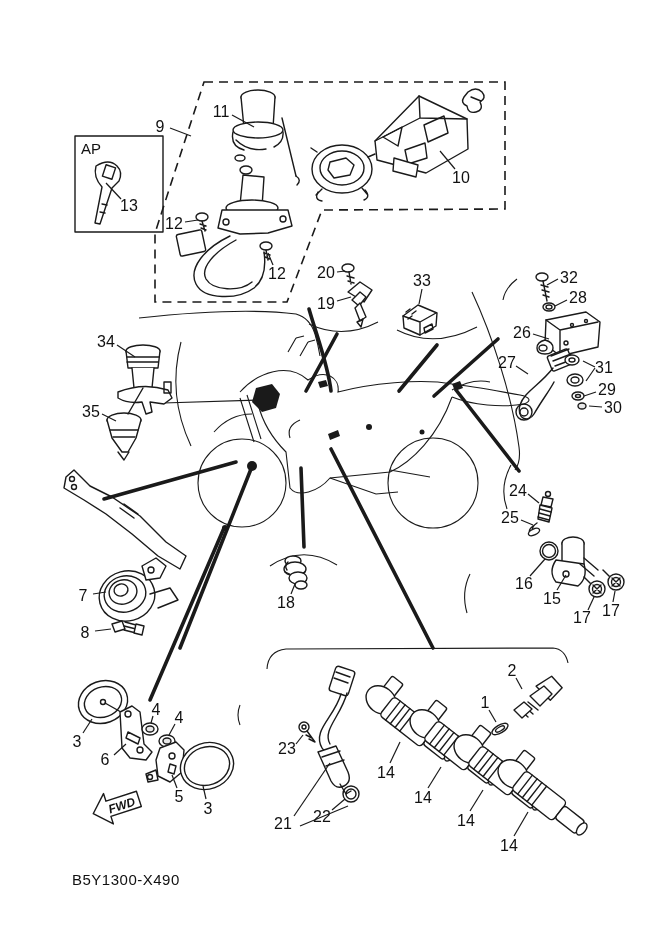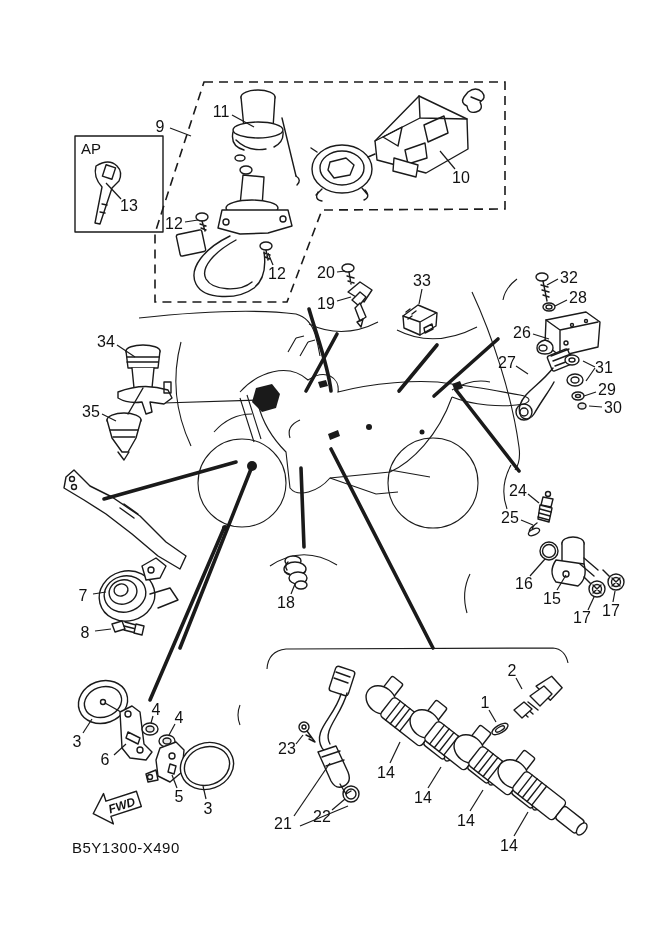--- a/index.html
+++ b/index.html
@@ -9,21 +9,21 @@
   .s  {stroke:#1a1a1a;fill:none;stroke-width:1.4;stroke-linecap:round;stroke-linejoin:round;}
   .sf {stroke:#1a1a1a;fill:#ffffff;stroke-width:1.4;stroke-linecap:round;stroke-linejoin:round;}
   .sg {stroke:#1a1a1a;fill:#e8e8e8;stroke-width:1.4;stroke-linejoin:round;}
   .blk{fill:#1a1a1a;stroke:none;}
   .thick{stroke:#1a1a1a;fill:none;stroke-width:3.6;stroke-linecap:round;}
   .thin{stroke:#1a1a1a;fill:none;stroke-width:1.1;}
   .dash{stroke:#1a1a1a;fill:none;stroke-width:1.6;stroke-dasharray:9 6;}
   .callout{font:16px "Liberation Sans", sans-serif;fill:#111;}
   .leader{stroke:#1a1a1a;stroke-width:1.2;fill:none;}
   .lbl{font:15px "Liberation Sans", sans-serif;fill:#111;}
-  .code{position:absolute;left:72px;top:839px;font:15px "Liberation Sans", sans-serif;
+  .code{position:absolute;left:72px;top:871px;font:15px "Liberation Sans", sans-serif;
         color:#111;letter-spacing:.5px;}
   .fwdtxt{font:italic bold 12px "Liberation Sans", sans-serif;fill:#111;}
 </style>
 </head>
 <body>
 
 <div id="stage">
 <svg width="661" height="935" viewBox="0 0 661 935">
 
   <g>

